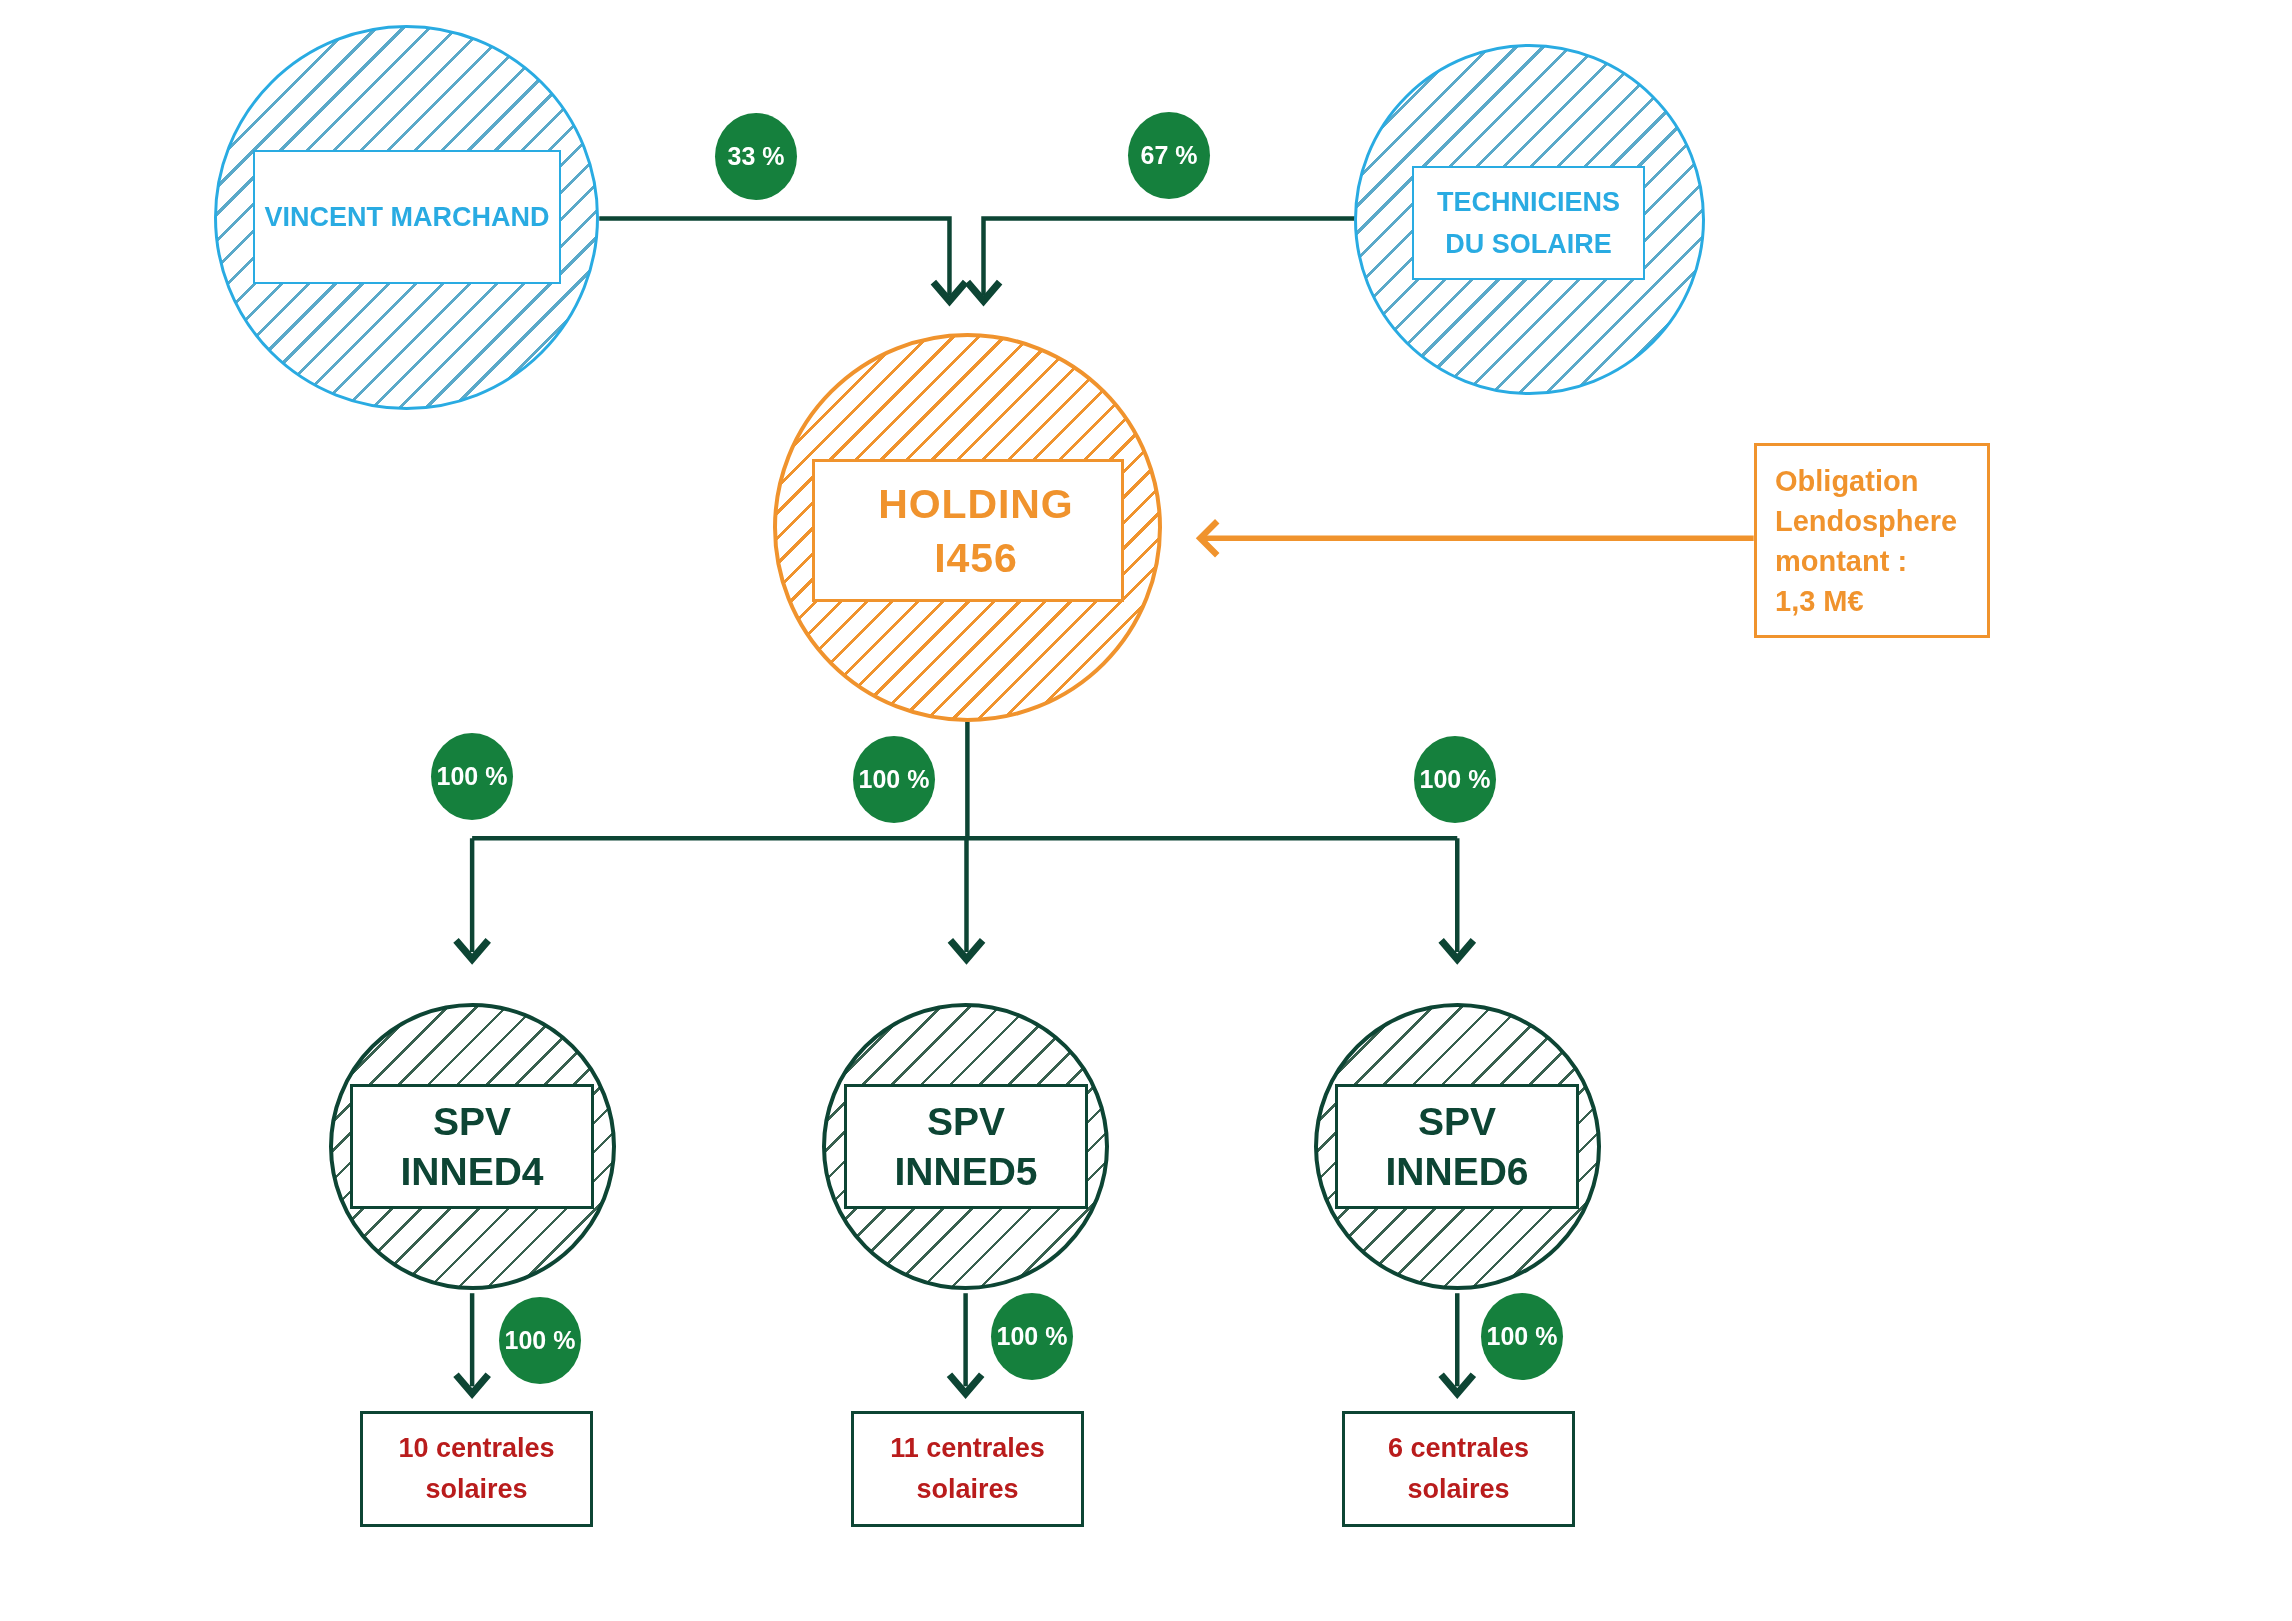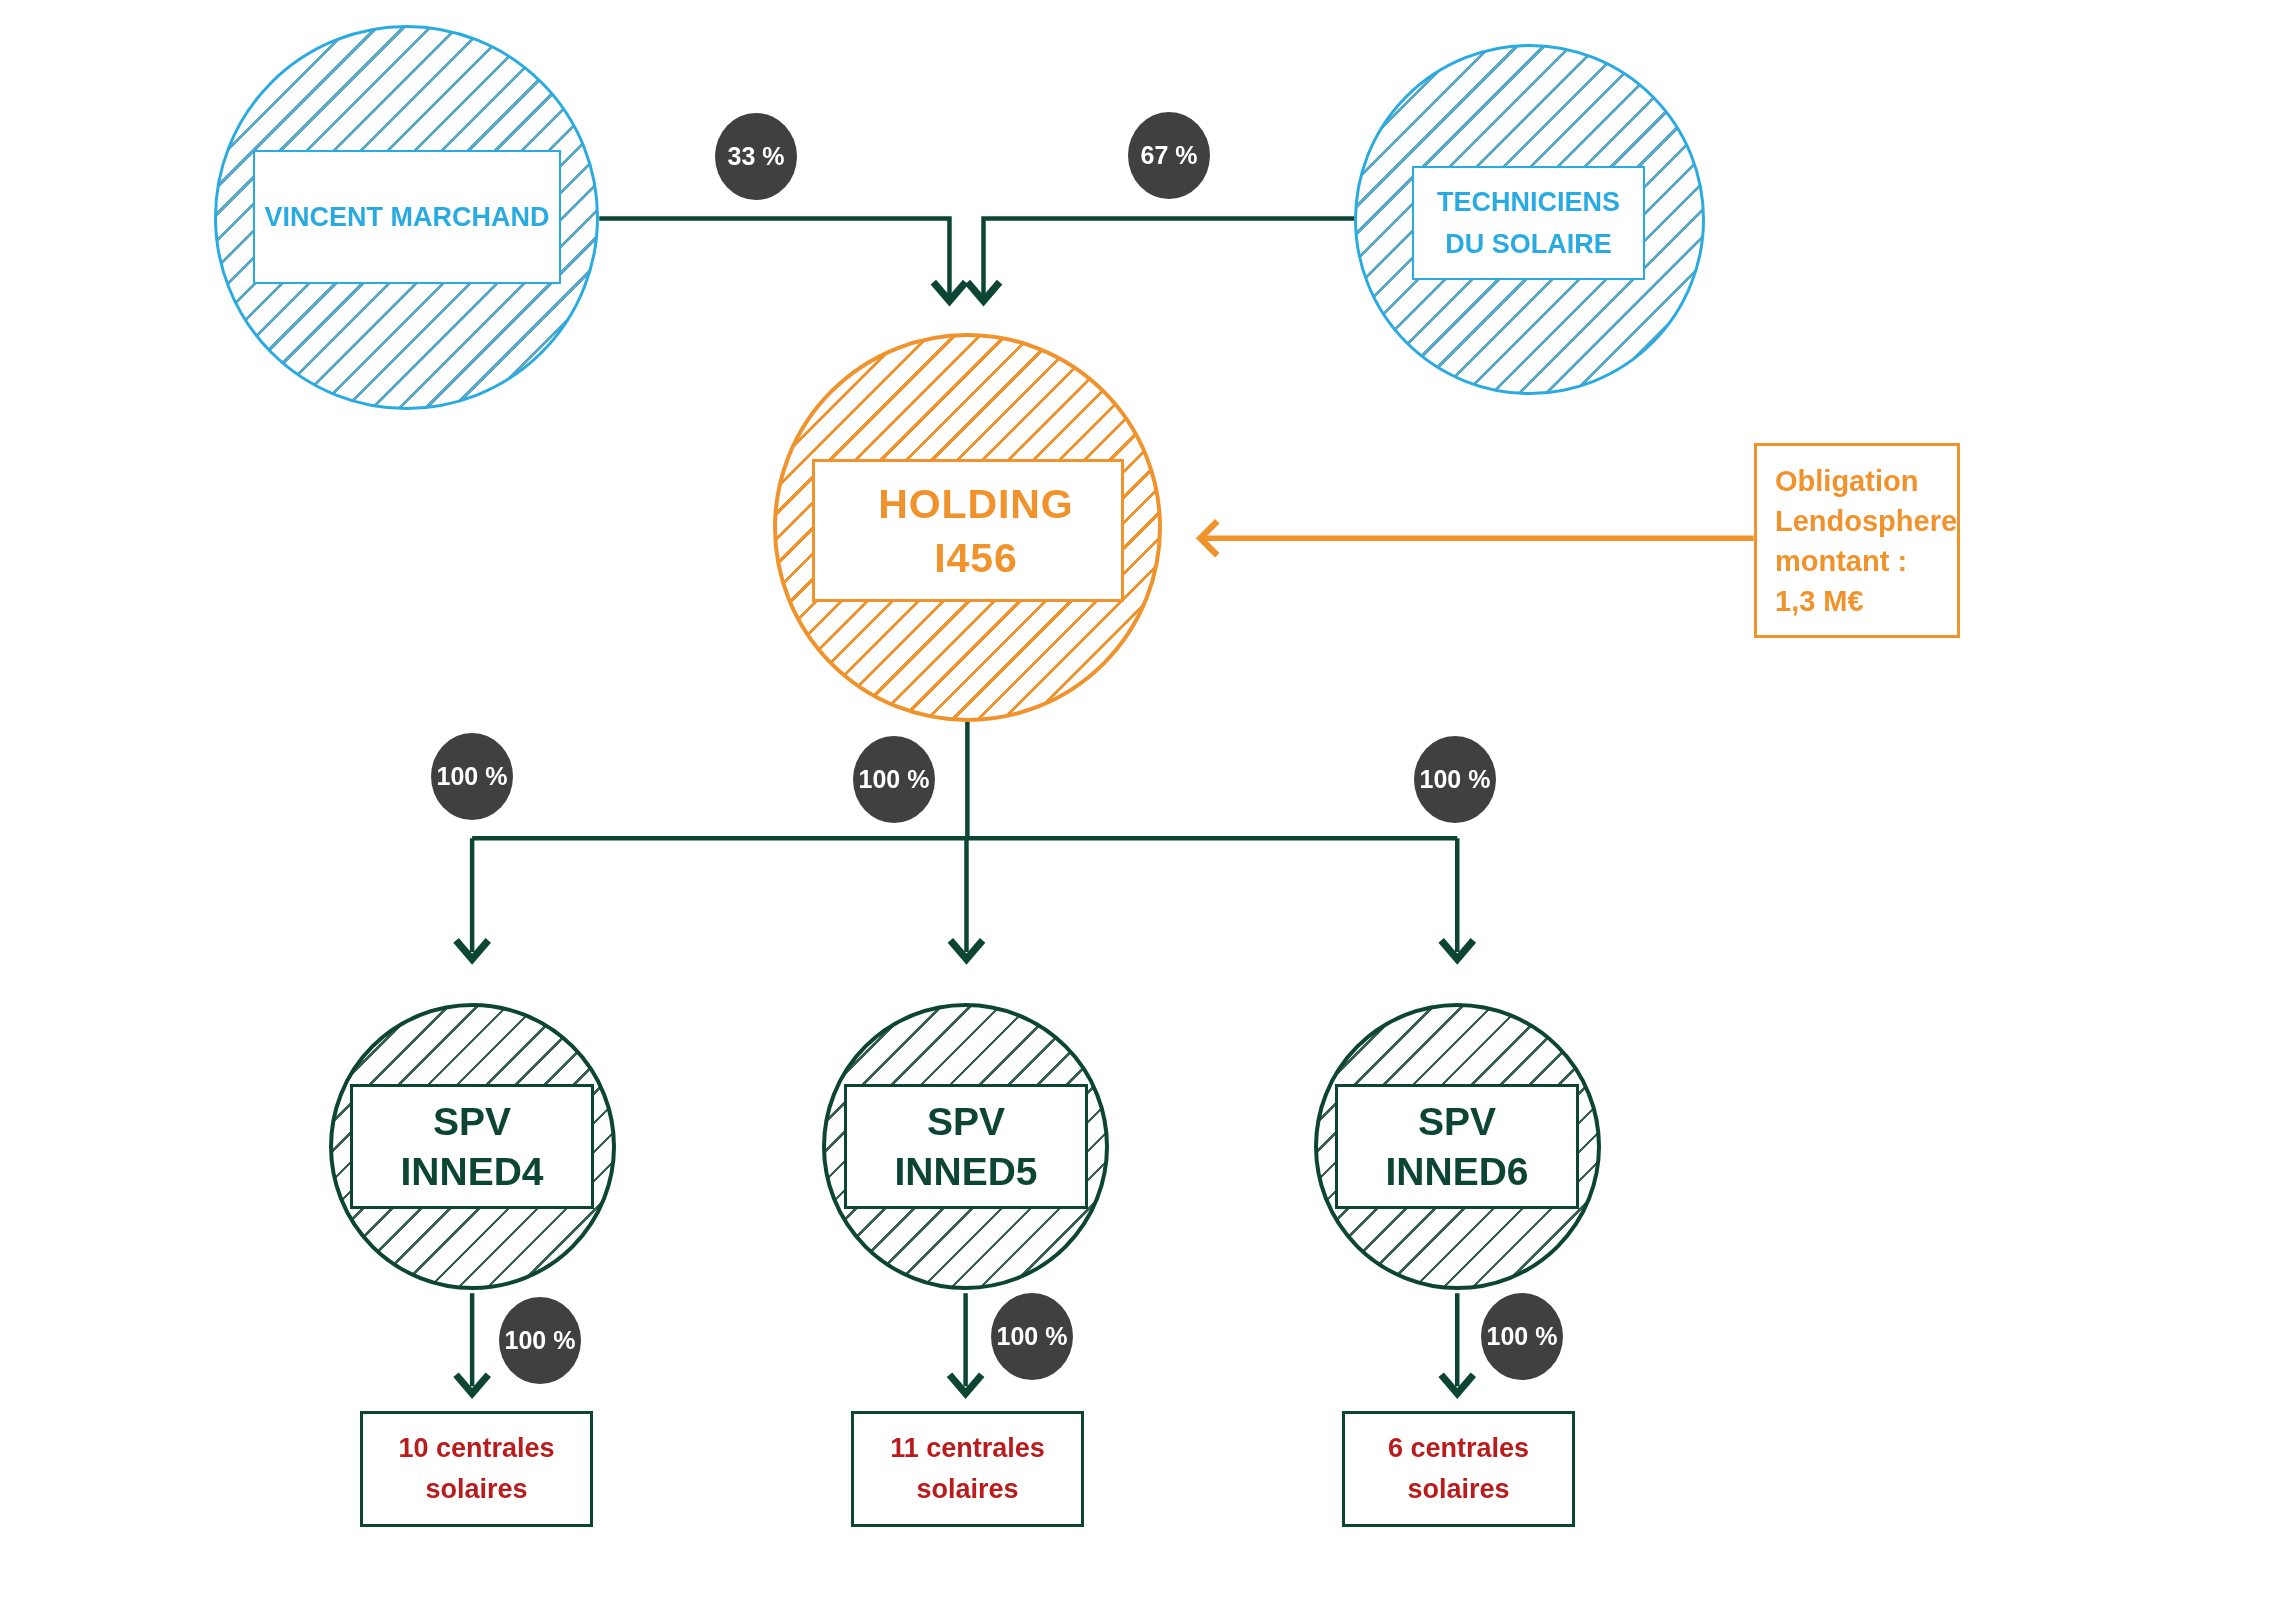--- a/index.html
+++ b/index.html
@@ -29,21 +29,21 @@
   .labelbox.orangebig{border:3.6px solid #F0932D;color:#F0932D;font-size:41px;line-height:54px;letter-spacing:0.9px;}
   .labelbox.greenbig{border:3.6px solid #0D4534;color:#0D4534;font-size:39px;line-height:50px;}
   .labelbox.greensmall{border:3.6px solid #0D4534;color:#b91c1c;font-size:27px;line-height:41px;}
   .notebox{
     position:absolute;background:#ffffff;box-sizing:border-box;
     border:3.6px solid #F0932D;color:#F0932D;font-size:29px;line-height:40px;
     display:flex;flex-direction:column;justify-content:center;padding-left:18px;text-align:left;
   }
   .badge{
     position:absolute;width:82px;height:87px;border-radius:50%;
-    background:#404040;color:#ffffff;font-size:25px;
+    background:#15803d;color:#ffffff;font-size:25px;
     display:flex;align-items:center;justify-content:center;white-space:nowrap;
   }
   svg#wires{position:absolute;left:0;top:0;z-index:1;}
   .node{z-index:2;}
   .labelbox,.notebox{z-index:3;}
   .badge{z-index:4;}
 </style>
 </head>
 <body>
 
@@ -88,21 +88,21 @@
     <span>TECHNICIENS</span>
     <span>DU SOLAIRE</span>
   </div>
 
   <div class="circle orange node" style="left:773px;top:333px;width:389px;height:389px;"></div>
   <div class="labelbox orangebig" style="left:812px;top:459px;width:312px;height:143px;padding-left:16px;">
     <span>HOLDING</span>
     <span>I456</span>
   </div>
 
-  <div class="notebox" style="left:1754px;top:443px;width:206px;height:195px;">
+  <div class="notebox" style="left:1754px;top:443px;width:236px;height:195px;">
     <span>Obligation</span>
     <span>Lendosphere</span>
     <span>montant :</span>
     <span>1,3 M€</span>
   </div>
 
   <div class="badge" style="left:715px;top:113px;">33 %</div>
   <div class="badge" style="left:1128px;top:112px;">67 %</div>
 
   <div class="badge" style="left:431px;top:733px;">100 %</div>

